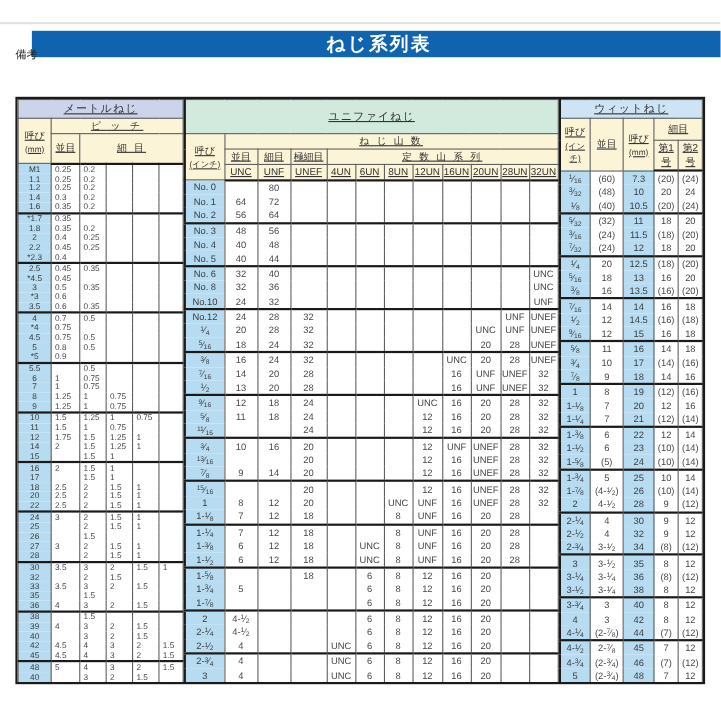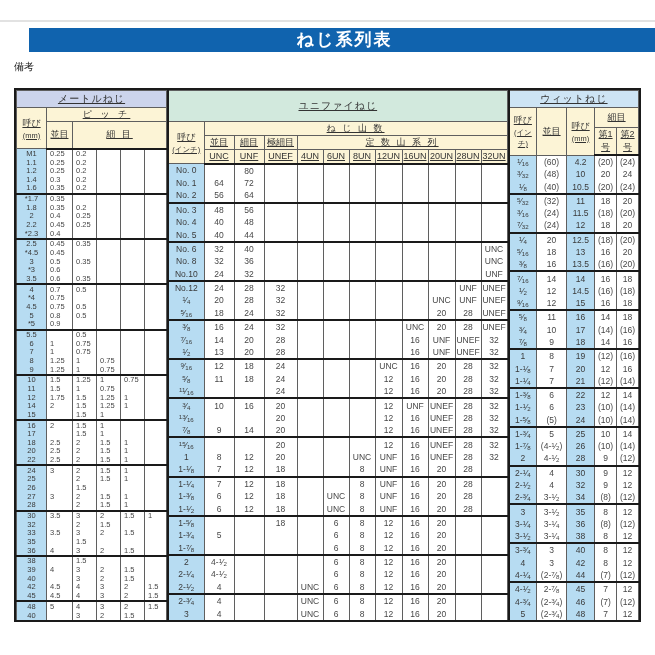--- a/index.html
+++ b/index.html
@@ -6,21 +6,21 @@
     --blue:#1063ae; --cream:#fcf4d6; --mtsec:#ccd4ec; --unsec:#d2e9dd; --wtsec:#cde4f4;
     --namecol:#b7dcf2; --bdark:#1a1a1a; --blight:#5f5f5f; --txt:#474747;
   }
   *{margin:0;padding:0;box-sizing:border-box;}
   html,body{width:655px;height:655px;background:#fff;overflow:hidden;
     font-family:"Liberation Sans","DejaVu Sans",sans-serif;}
   .page{position:relative;width:655px;height:655px;}
   .topline{position:absolute;top:20px;left:0;width:655px;height:2px;background:#e2e2e2;}
   .titlebar{position:absolute;top:28px;left:29px;width:631px;height:24px;background:var(--blue);
     color:#fff;font-size:17px;font-weight:bold;text-align:center;line-height:24px;letter-spacing:2px;}
-  .remarks{position:absolute;top:60px;left:14px;font-size:10px;color:#222;display:flex;}
+  .remarks{position:absolute;top:43px;left:14px;font-size:10px;color:#222;display:flex;}
   .rlabel{margin-right:10px;}
   .rlines div{line-height:11.5px;}
   .tablewrap{position:absolute;top:88px;left:14px;width:627px;height:534px;
     border:2px solid var(--bdark);display:flex;background:#fff;}
   table{border-collapse:collapse;table-layout:fixed;height:100%;flex:none;color:var(--txt);}
   table.mt{width:150px;}
   table.un{width:339px;border-left:2px solid var(--bdark);}
   table.wt{width:130px;border-left:2px solid var(--bdark);}
   th{background:var(--cream);border:1px solid var(--blight);font-weight:normal;
     font-size:9px;color:#333;text-align:center;text-decoration:underline;}
@@ -1057,21 +1057,21 @@
         </tr>
         <tr style="height:20px">
           <th>第1号</th>
           <th>第2号</th>
         </tr>
       </thead>
       <tbody id="wt-body">
           <tr>
             <td class="nm"><sup>1</sup>⁄<sub>16</sub></td>
             <td>(60)</td>
-            <td class="nm">4.2</td>
+            <td class="nm">7.3</td>
             <td>(20)</td>
             <td>(24)</td>
           </tr>
           <tr>
             <td class="nm"><sup>3</sup>⁄<sub>32</sub></td>
             <td>(48)</td>
             <td class="nm">10</td>
             <td>20</td>
             <td>24</td>
           </tr>

